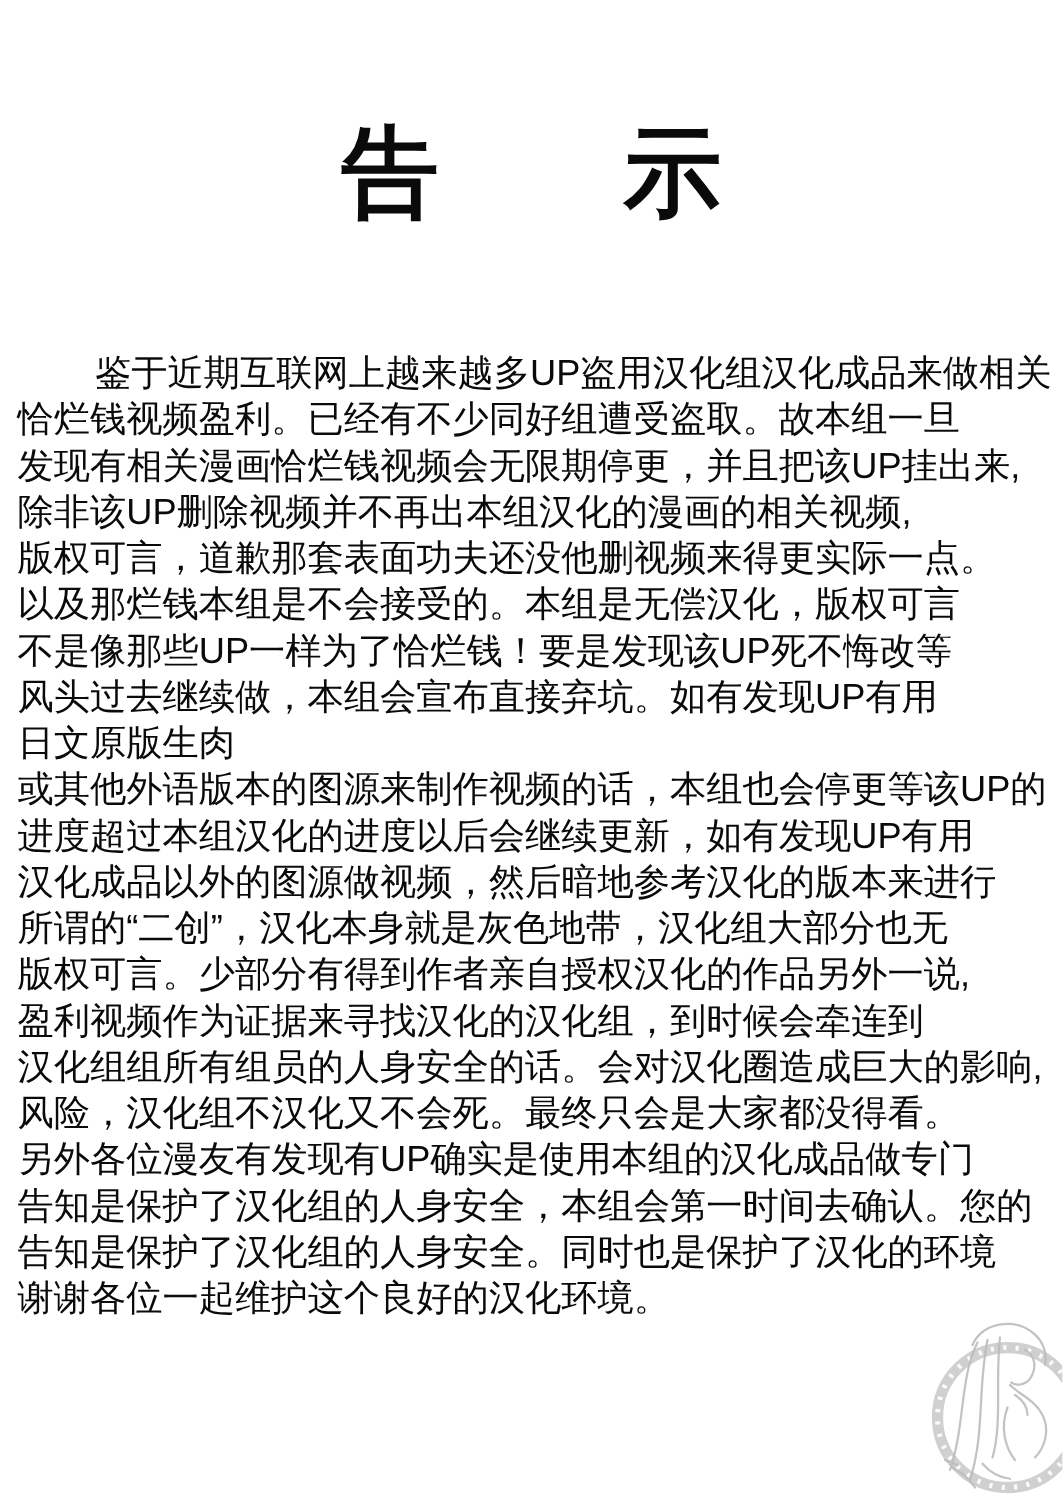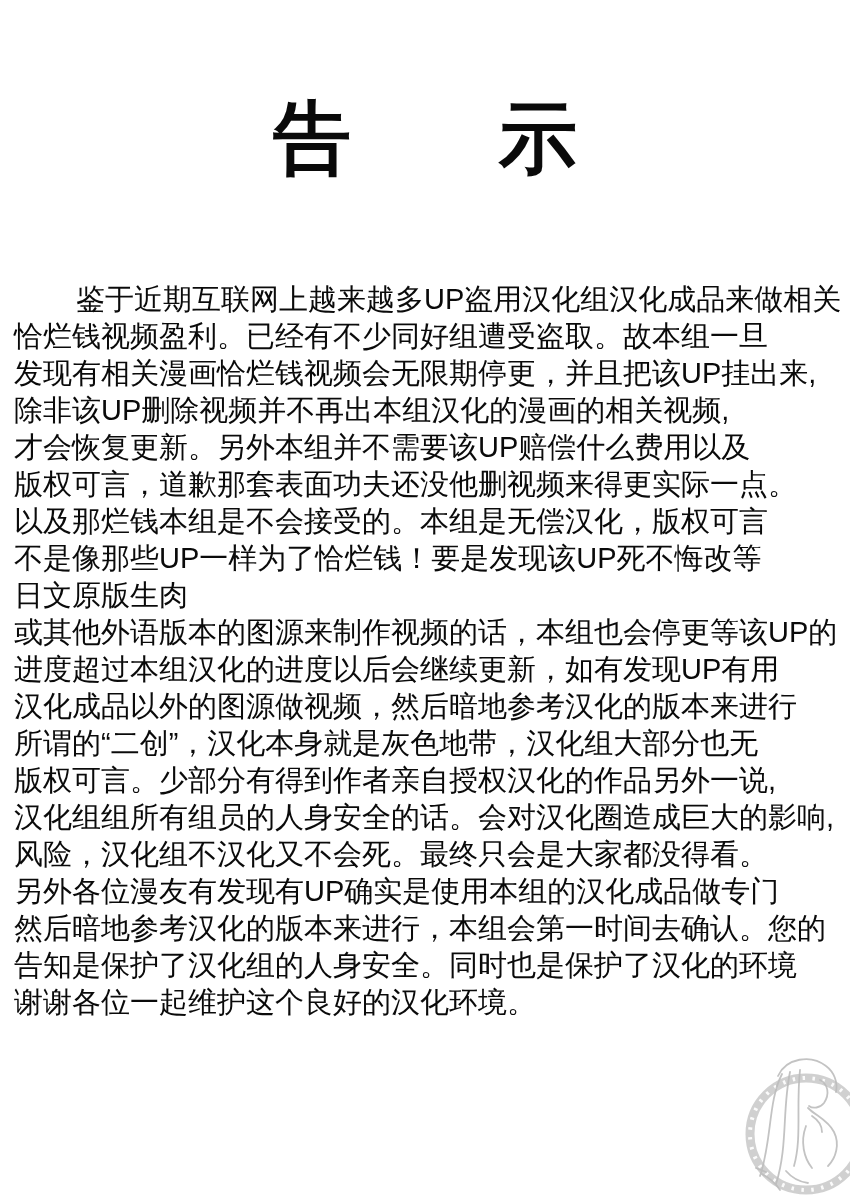--- a/index.html
+++ b/index.html
@@ -62,34 +62,35 @@
   <h1 class="title">
       <span>告</span>
       <span>示</span>
     </h1>
 
   <div class="notice-body">
     <div class="notice-line indent">鉴于近期互联网上越来越多UP盗用汉化组汉化成品来做相关</div>
     <div class="notice-line">恰烂钱视频盈利。已经有不少同好组遭受盗取。故本组一旦</div>
     <div class="notice-line">发现有相关漫画恰烂钱视频会无限期停更，并且把该UP挂出来,</div>
     <div class="notice-line">除非该UP删除视频并不再出本组汉化的漫画的相关视频,</div>
-    <div class="notice-line">才会恢复更新。另外本组并不需要该UP赔偿什么费用以及</div>
     <div class="notice-line">版权可言，道歉那套表面功夫还没他删视频来得更实际一点。</div>
     <div class="notice-line">以及那烂钱本组是不会接受的。本组是无偿汉化，版权可言</div>
     <div class="notice-line">不是像那些UP一样为了恰烂钱！要是发现该UP死不悔改等</div>
+    <div class="notice-line">风头过去继续做，本组会宣布直接弃坑。如有发现UP有用</div>
     <div class="notice-line">日文原版生肉</div>
     <div class="notice-line">或其他外语版本的图源来制作视频的话，本组也会停更等该UP的</div>
     <div class="notice-line">进度超过本组汉化的进度以后会继续更新，如有发现UP有用</div>
     <div class="notice-line">汉化成品以外的图源做视频，然后暗地参考汉化的版本来进行</div>
     <div class="notice-line">所谓的“二创”，汉化本身就是灰色地带，汉化组大部分也无</div>
     <div class="notice-line">版权可言。少部分有得到作者亲自授权汉化的作品另外一说,</div>
+    <div class="notice-line">盈利视频作为证据来寻找汉化的汉化组，到时候会牵连到</div>
     <div class="notice-line">汉化组组所有组员的人身安全的话。会对汉化圈造成巨大的影响,</div>
     <div class="notice-line">风险，汉化组不汉化又不会死。最终只会是大家都没得看。</div>
     <div class="notice-line">另外各位漫友有发现有UP确实是使用本组的汉化成品做专门</div>
-    <div class="notice-line">然后暗地参考汉化的版本来进行，本组会第一时间去确认。您的</div>
+    <div class="notice-line">告知是保护了汉化组的人身安全，本组会第一时间去确认。您的</div>
     <div class="notice-line">告知是保护了汉化组的人身安全。同时也是保护了汉化的环境</div>
     <div class="notice-line">谢谢各位一起维护这个良好的汉化环境。</div>
   </div>
 
   <svg class="watermark" width="150" height="155" viewBox="0 0 150 155">
 
     <circle cx="90" cy="88" r="56" fill="none" stroke="#c8c8c8" stroke-width="9" opacity="0.85"></circle>
 
     <circle cx="90" cy="88" r="56" fill="none" stroke="#ffffff" stroke-width="4" stroke-dasharray="2.5 7.5" opacity="0.9"></circle>
 

